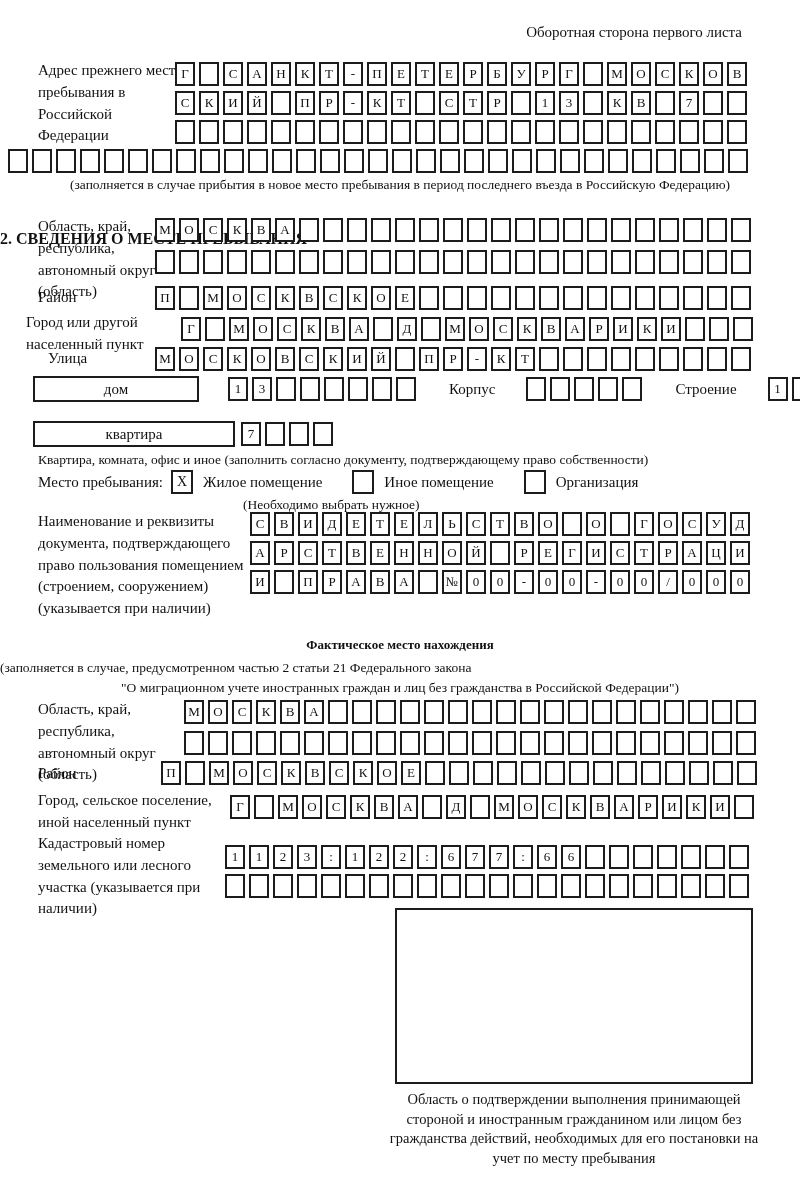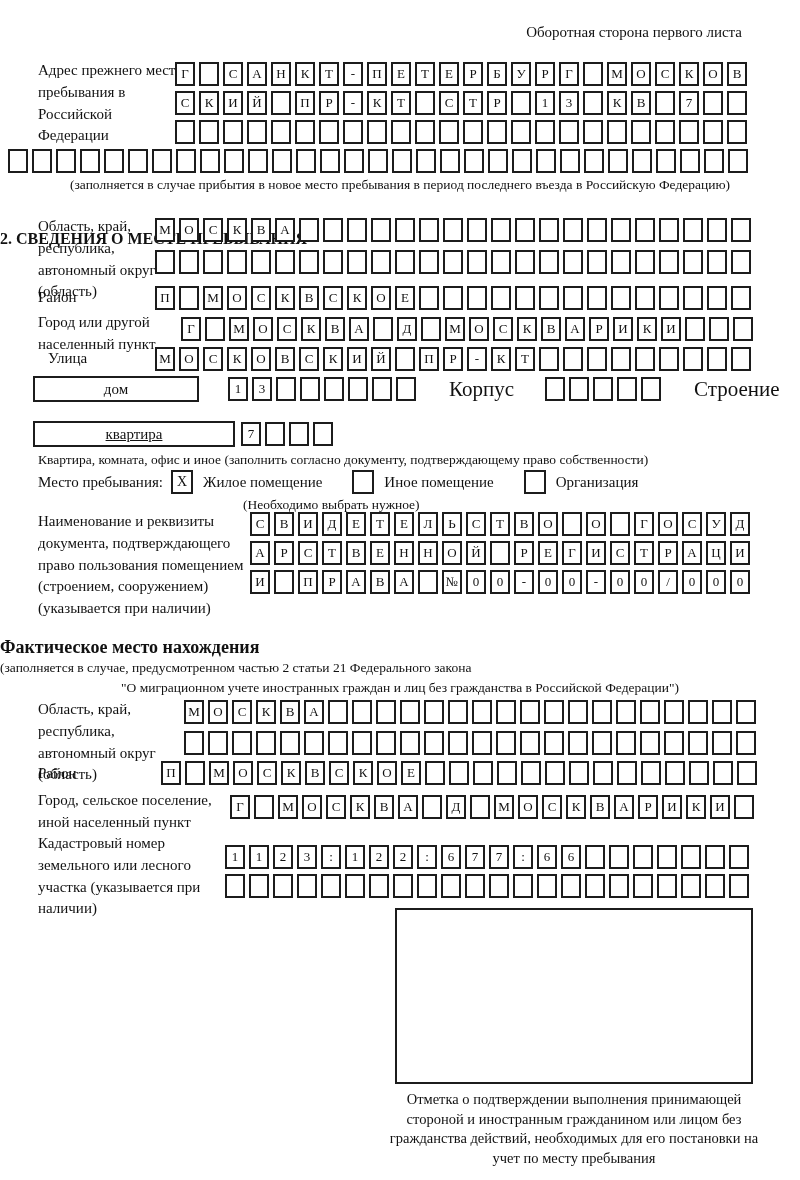--- a/index.html
+++ b/index.html
@@ -24,41 +24,41 @@
   #prev-r2{left:175px;top:91px;}
   #prev-r3{left:175px;top:120px;}
   #prev-r4{left:8px;top:149px;}
   #prev-note{left:0;right:0;top:177px;text-align:center;}
   #s2-title{left:0;right:0;top:196px;text-align:left;font-weight:bold;font-size:16px;margin-top:34px;}
   #oblast-label{left:38px;top:216px;width:120px;}
   #oblast-r1{left:155px;top:218px;}
   #oblast-r2{left:155px;top:250px;}
   #raion-label{left:38px;top:287px;}
   #raion-row{left:155px;top:286px;}
-  #gorod-label{left:38px;top:312px;width:158px;font-family:Liberation Serif, serif;}
+  #gorod-label{left:26px;top:312px;width:158px;font-family:Liberation Serif, serif;}
   #gorod-row{left:181px;top:317px;}
   #ulitsa-label{left:48px;top:348px;}
   #ulitsa-row{left:155px;top:347px;}
   #dom-row{left:33px;top:376px;display:flex;align-items:center;gap:23px;}
   #dom-box{width:166px;margin-right:6px;}
-  .mid-label{margin:0 8px 0 6px;font-size:21px;white-space:nowrap;text-align:right;}
+  .mid-label{margin:0 8px 0 6px;font-size:15px;white-space:nowrap;text-align:right;}
   #dom-note{left:38px;top:404px;}
   #kvartira-row{left:33px;top:421px;display:flex;align-items:center;}
-  #kvartira-box{width:202px;margin-right:6px;text-decoration:underline;}
+  #kvartira-box{width:202px;margin-right:6px;}
   #kvartira-note{left:38px;top:452px;}
   #mesto-row{left:38px;top:470px;display:flex;align-items:center;}
   #mesto-row .inline-label{margin-right:8px;}
   #mesto-row .checkbox{margin-right:10px;}
   #mesto-row .opt-label{margin-right:30px;}
   #mesto-note{left:243px;top:497px;}
   #doc-label{left:38px;top:511px;width:214px;}
   #doc-r1{left:250px;top:512px;}
   #doc-r2{left:250px;top:541px;}
   #doc-r3{left:250px;top:570px;}
-  #fact-title{left:0;right:0;top:637px;text-align:left;font-weight:bold;font-size:18px;}
+  #fact-title{left:0;right:0;top:637px;text-align:center;font-weight:bold;font-size:13px;}
   #fact-note1{left:0;right:16px;top:660px;text-align:left;}
   #fact-note2{left:0;right:0;top:680px;text-align:center;}
   #fo-label{left:38px;top:699px;width:152px;}
   #fo-r1{left:184px;top:700px;}
   #fo-r2{left:184px;top:731px;}
   #fr-label{left:38px;top:763px;}
   #fr-row{left:161px;top:761px;}
   #fg-label{left:38px;top:790px;width:198px;}
   #fg-row{left:230px;top:795px;}
   #kad-label{left:38px;top:833px;width:192px;}
@@ -611,15 +611,15 @@
       <div class="cell"></div>
       <div class="cell"></div>
       <div class="cell"></div>
       <div class="cell"></div>
       <div class="cell"></div>
       <div class="cell"></div>
       <div class="cell"></div>
     </div>
 
   <div class="abs" id="stamp-box"></div>
-  <div class="abs" id="stamp-note">Отметка о подтверждении выполнения принимающей стороной и иностранным гражданином или лицом без гражданства действий, необходимых для его постановки на учет по месту пребывания</div>
+  <div class="abs" id="stamp-note">Область о подтверждении выполнения принимающей стороной и иностранным гражданином или лицом без гражданства действий, необходимых для его постановки на учет по месту пребывания</div>
 
 </div>
 
 </body></html>

